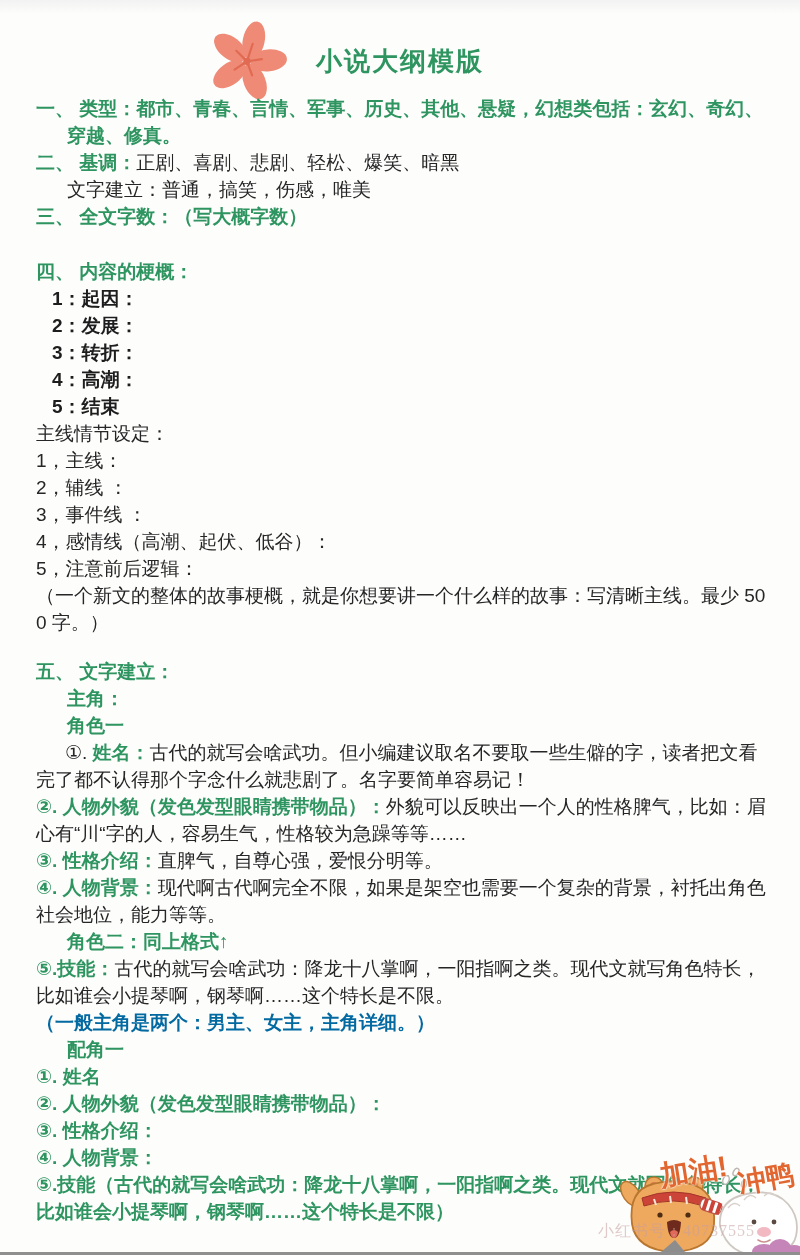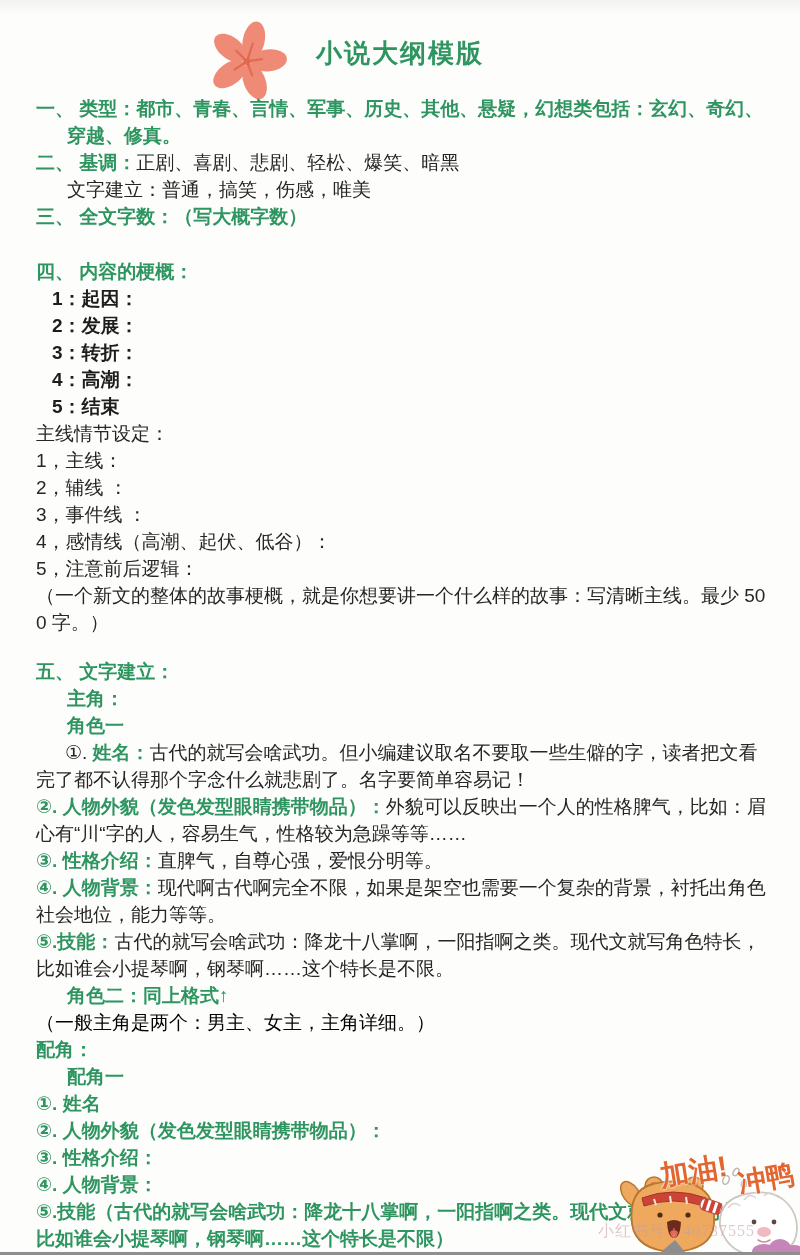--- a/index.html
+++ b/index.html
@@ -4,35 +4,35 @@
 <style>
   html,body{margin:0;padding:0;}
   body{
     width:800px;height:1260px;position:relative;overflow:hidden;
     background:#fdfdfc;
     font-family:"Liberation Sans","DejaVu Sans",sans-serif;
     -webkit-font-smoothing:antialiased;
   }
   .page-top-shade{position:absolute;top:0;left:0;width:100%;height:14px;
     background:linear-gradient(180deg,rgba(210,210,212,.25),rgba(255,255,255,0));}
-  .title-row{position:absolute;top:36px;left:0;width:100%;text-align:center;}
+  .title-row{position:absolute;top:44px;left:0;width:100%;text-align:center;}
   .page-title{
     display:inline-block;color:#2e9560;font-size:26px;font-weight:700;letter-spacing:2px;
   }
   .flower{position:absolute;left:205px;top:16px;width:84px;height:84px;}
   .doc{position:absolute;left:36px;top:95px;width:736px;
     font-size:19px;line-height:27px;color:#262626;}
   .ln{margin:0;word-break:break-all;}
   .hang{padding-left:31px;text-indent:-31px;}
   .ind{padding-left:31px;}
   .fi{text-indent:29px;}
   .sg{color:#2e9560;font-weight:700;}
   .sk{color:#262626;font-weight:400;}
   .skb{color:#1d1d1d;font-weight:700;margin-left:16px;}
-  .sr{color:#000000;font-weight:400;}
+  .sr{color:#0369a1;font-weight:700;}
   .sticker{position:absolute;left:558px;top:1142px;width:242px;height:118px;}
   .cheer{
     position:absolute;color:#e2662f;font-weight:700;white-space:nowrap;
     text-shadow:0 0 2px #fff,0 0 2px #fff;
   }
   .cheer-1{left:660px;top:1152px;font-size:29px;transform:rotate(-9deg);}
   .cheer-2{left:738px;top:1160px;font-size:28px;transform:rotate(-10deg);}
   .xhs-watermark{
     position:absolute;left:598px;top:1221px;font-size:16px;letter-spacing:1px;
     color:rgba(198,158,158,.55);white-space:nowrap;font-family:Liberation Serif, serif;
@@ -87,24 +87,23 @@
     <p class="ln"><span class="sk">4，感情线（高潮、起伏、低谷）：</span></p>
     <p class="ln"><span class="sk">5，注意前后逻辑：</span></p>
     <p class="ln"><span class="sk">（一个新文的整体的故事梗概，就是你想要讲一个什么样的故事：写清晰主线。最少 500 字。）</span></p>
     <p class="ln" style="margin-top: 22px;"><span class="sg">五、 文字建立：</span></p>
     <p class="ln ind"><span class="sg">主角：</span></p>
     <p class="ln ind"><span class="sg">角色一</span></p>
     <p class="ln fi"><span class="sk">①. </span><span class="sg">姓名：</span><span class="sk">古代的就写会啥武功。但小编建议取名不要取一些生僻的字，读者把文看完了都不认得那个字念什么就悲剧了。名字要简单容易记！</span></p>
     <p class="ln"><span class="sg">②. 人物外貌（发色发型眼睛携带物品）：</span><span class="sk">外貌可以反映出一个人的性格脾气，比如：眉心有“川“字的人，容易生气，性格较为急躁等等……</span></p>
     <p class="ln"><span class="sg">③. 性格介绍：</span><span class="sk">直脾气，自尊心强，爱恨分明等。</span></p>
     <p class="ln"><span class="sg">④. 人物背景：</span><span class="sk">现代啊古代啊完全不限，如果是架空也需要一个复杂的背景，衬托出角色社会地位，能力等等。</span></p>
+    <p class="ln ind"><span class="sg">角色二：同上格式↑</span></p>
     <p class="ln"><span class="sg">⑤.技能：</span><span class="sk">古代的就写会啥武功：降龙十八掌啊，一阳指啊之类。现代文就写角色特长，比如谁会小提琴啊，钢琴啊……这个特长是不限。</span></p>
-    <p class="ln ind"><span class="sg">角色二：同上格式↑</span></p>
     <p class="ln"><span class="sr">（一般主角是两个：男主、女主，主角详细。）</span></p>
-    <p class="ln"><span class="sg">配角：</span></p>
     <p class="ln ind"><span class="sg">配角一</span></p>
     <p class="ln"><span class="sg">①. 姓名</span></p>
     <p class="ln"><span class="sg">②. 人物外貌（发色发型眼睛携带物品）：</span></p>
     <p class="ln"><span class="sg">③. 性格介绍：</span></p>
     <p class="ln"><span class="sg">④. 人物背景：</span></p>
     <p class="ln"><span class="sg">⑤.技能（古代的就写会啥武功：降龙十八掌啊，一阳指啊之类。现代文就写角色特长，比如谁会小提琴啊，钢琴啊……这个特长是不限）</span></p>
   </div>
 
 <svg class="sticker" viewBox="0 0 242 118" aria-hidden="true">
 

